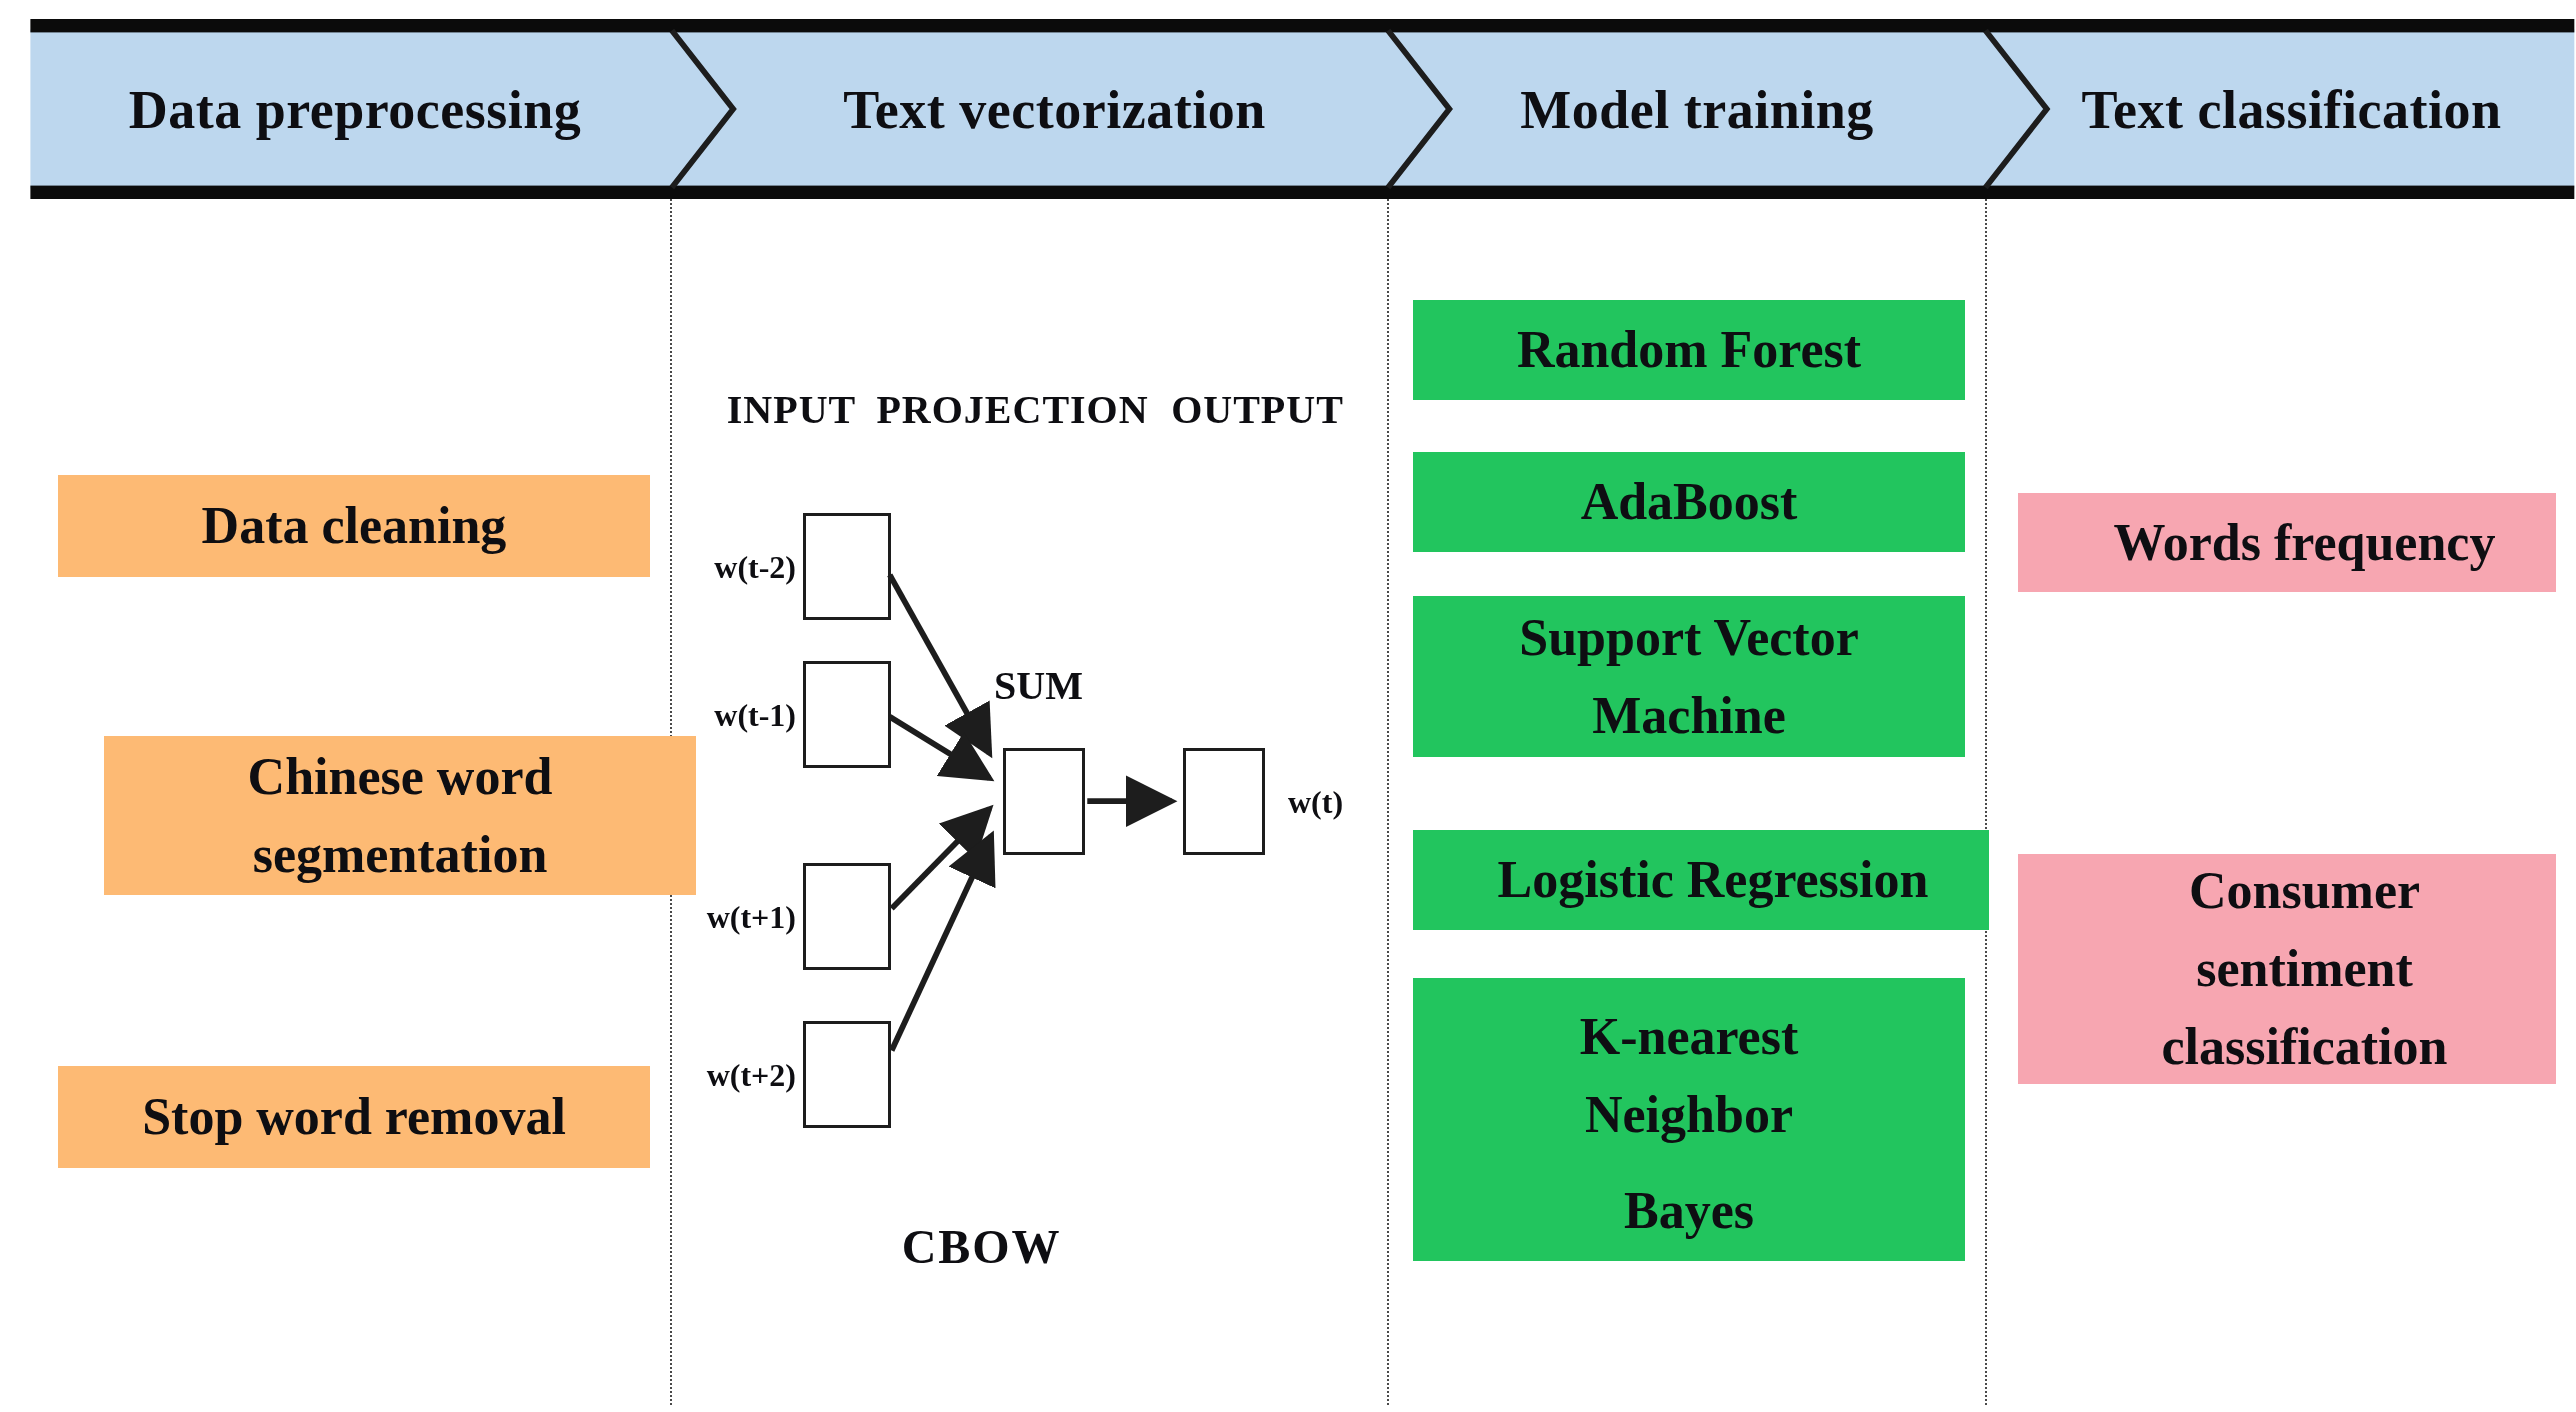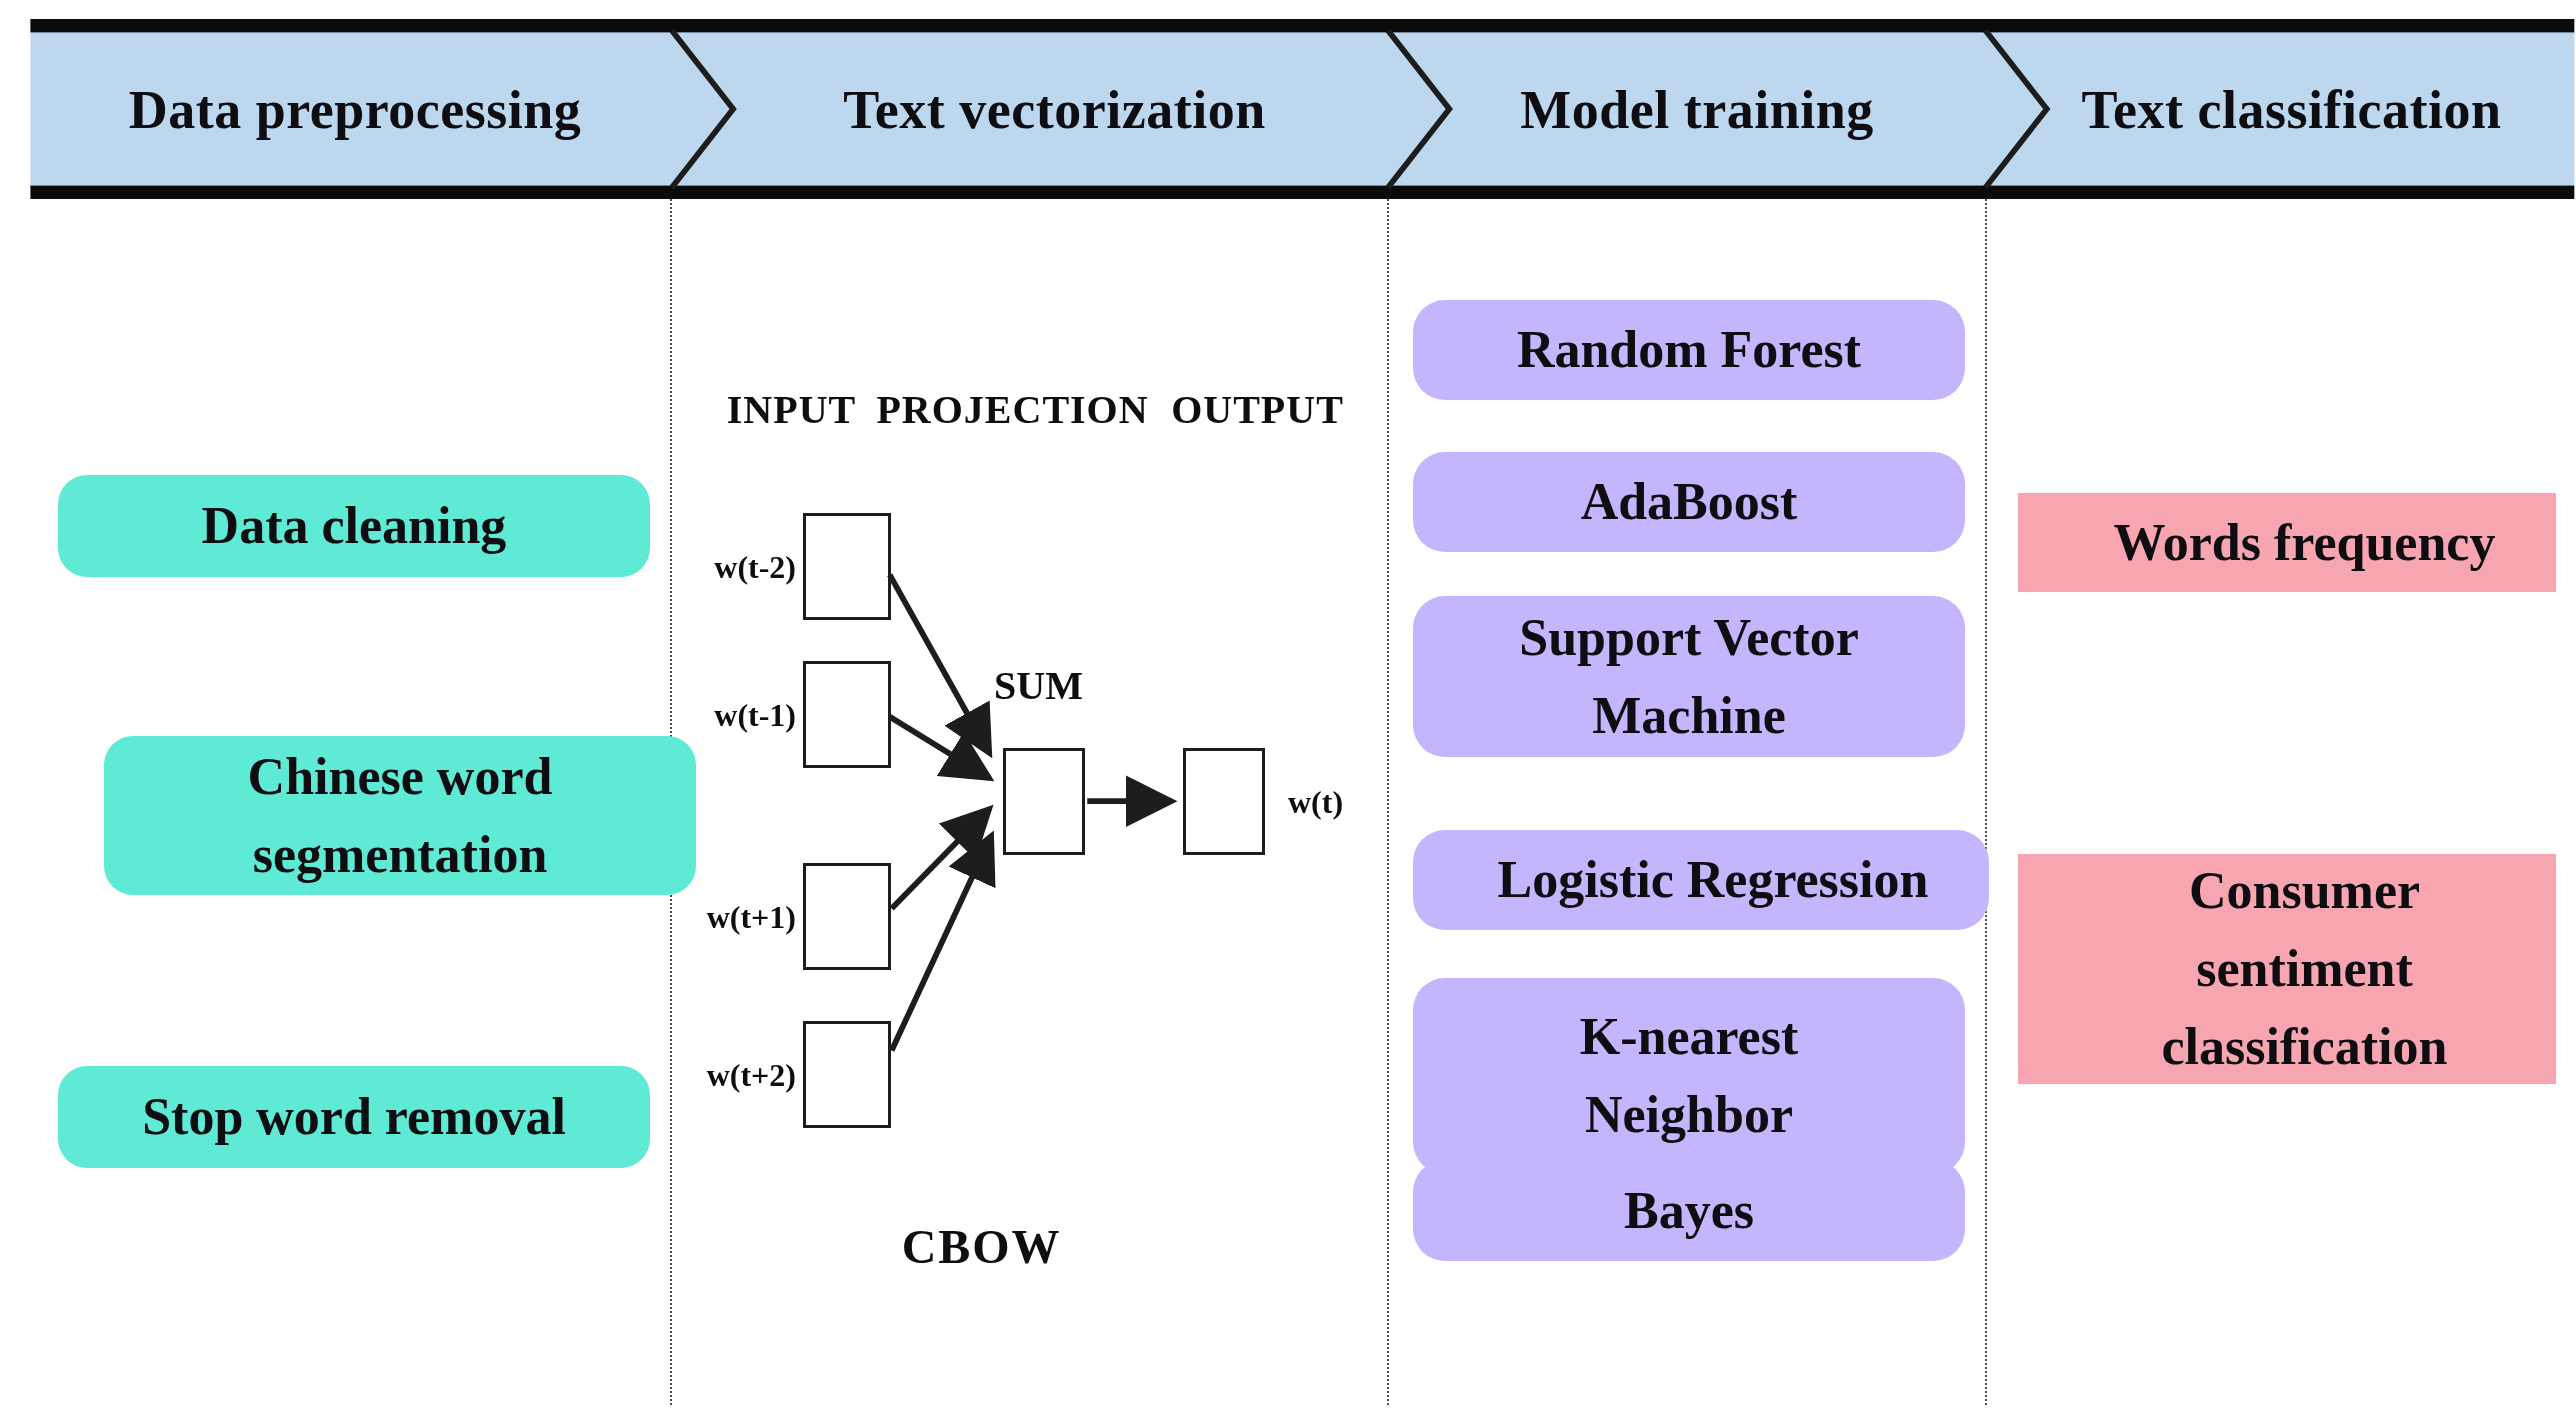--- a/index.html
+++ b/index.html
@@ -26,22 +26,22 @@
     border-left:2.9px dotted #4a4a4a;
   }
   
   .box{
     position:absolute;
     display:flex;align-items:center;justify-content:center;
     text-align:center;font-weight:bold;
     font-size:52px;line-height:1.5;
     white-space:pre-line;
   }
-  .box.orange{background:#5eead4;border-radius:29px;}
-  .box.green{background:#c4b5fd;border-radius:32px;}
+  .box.orange{background:#fdba74;}
+  .box.green{background:#22c55e;}
   .box.pink{background:#f7a6b1;padding-left:35px;}
   
   .nn-box{
     position:absolute;background:#ffffff;
     border:3.8px solid #1d1d1d;box-sizing:border-box;
   }
   .nn-label{
     position:absolute;font-weight:bold;font-size:32px;
     display:flex;align-items:center;white-space:nowrap;
   }

